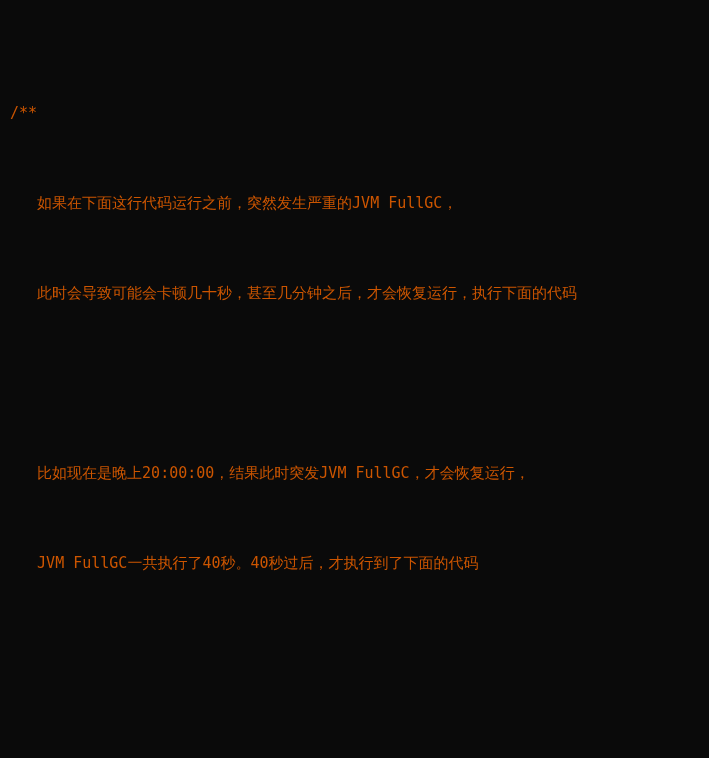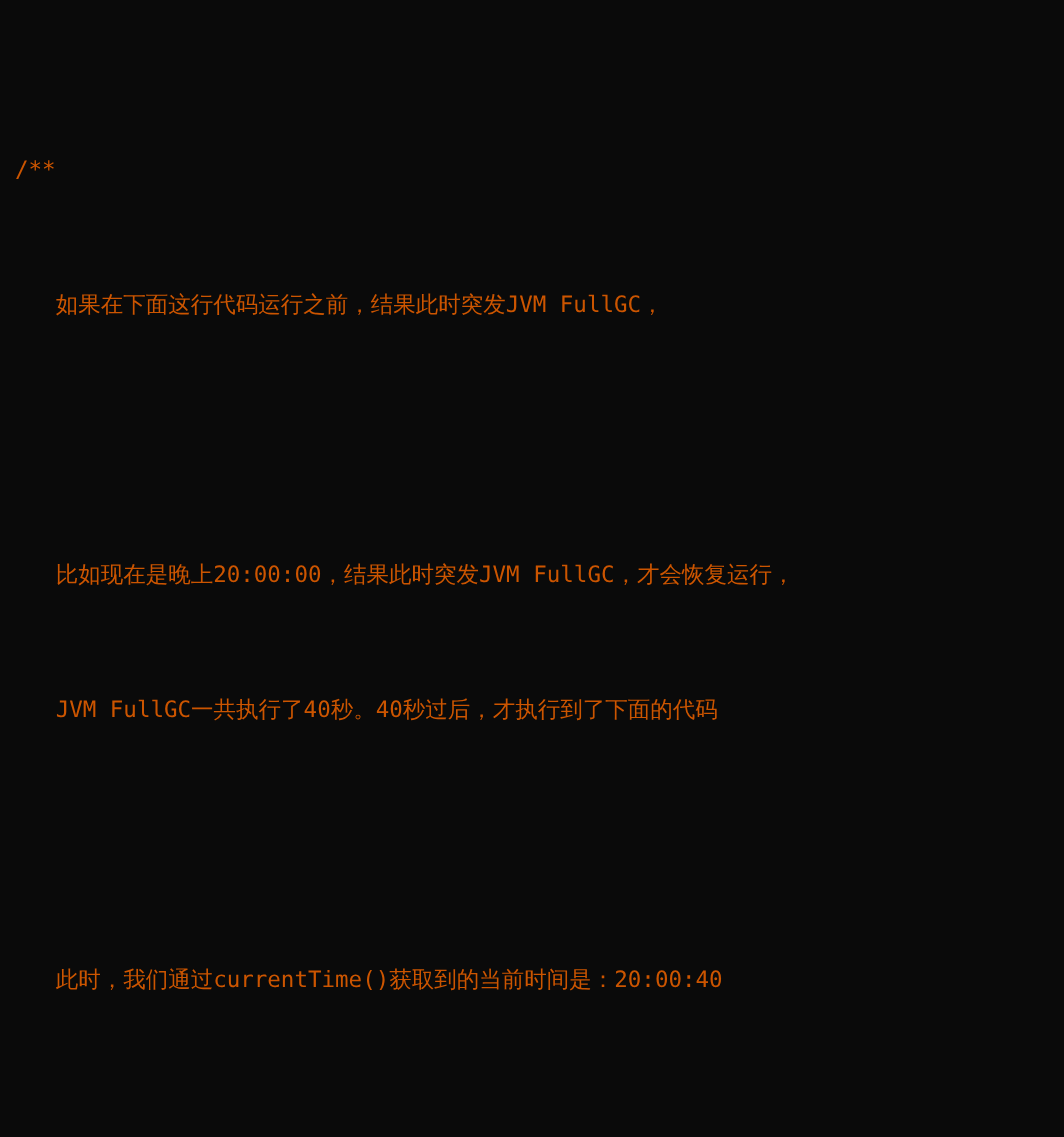--- a/index.html
+++ b/index.html
@@ -26,26 +26,26 @@
   }
   .comment { color: #cc5500; }
   .blank { height: 30px; }
 </style>
 </head>
 <body>
 
 <div id="code">
 
   <div class="line"><span class="comment">/**</span></div>
-  <div class="line"><span class="comment">   如果在下面这行代码运行之前，结果此时突发JVM FullGC，</span></div>
+  <div class="line"><span class="comment">   如果在下面这行代码运行之前，突然发生严重的JVM FullGC，</span></div>
+  <div class="line"><span class="comment">   此时会导致可能会卡顿几十秒，甚至几分钟之后，才会恢复运行，执行下面的代码</span></div>
   <div class="line blank"></div>
   <div class="line"><span class="comment">   比如现在是晚上20:00:00，结果此时突发JVM FullGC，才会恢复运行，</span></div>
   <div class="line"><span class="comment">   JVM FullGC一共执行了40秒。40秒过后，才执行到了下面的代码</span></div>
   <div class="line blank"></div>
-  <div class="line"><span class="comment">   此时，我们通过currentTime()获取到的当前时间是：20:00:40</span></div>
   
 
   
 
   
 
   
   
   
   

